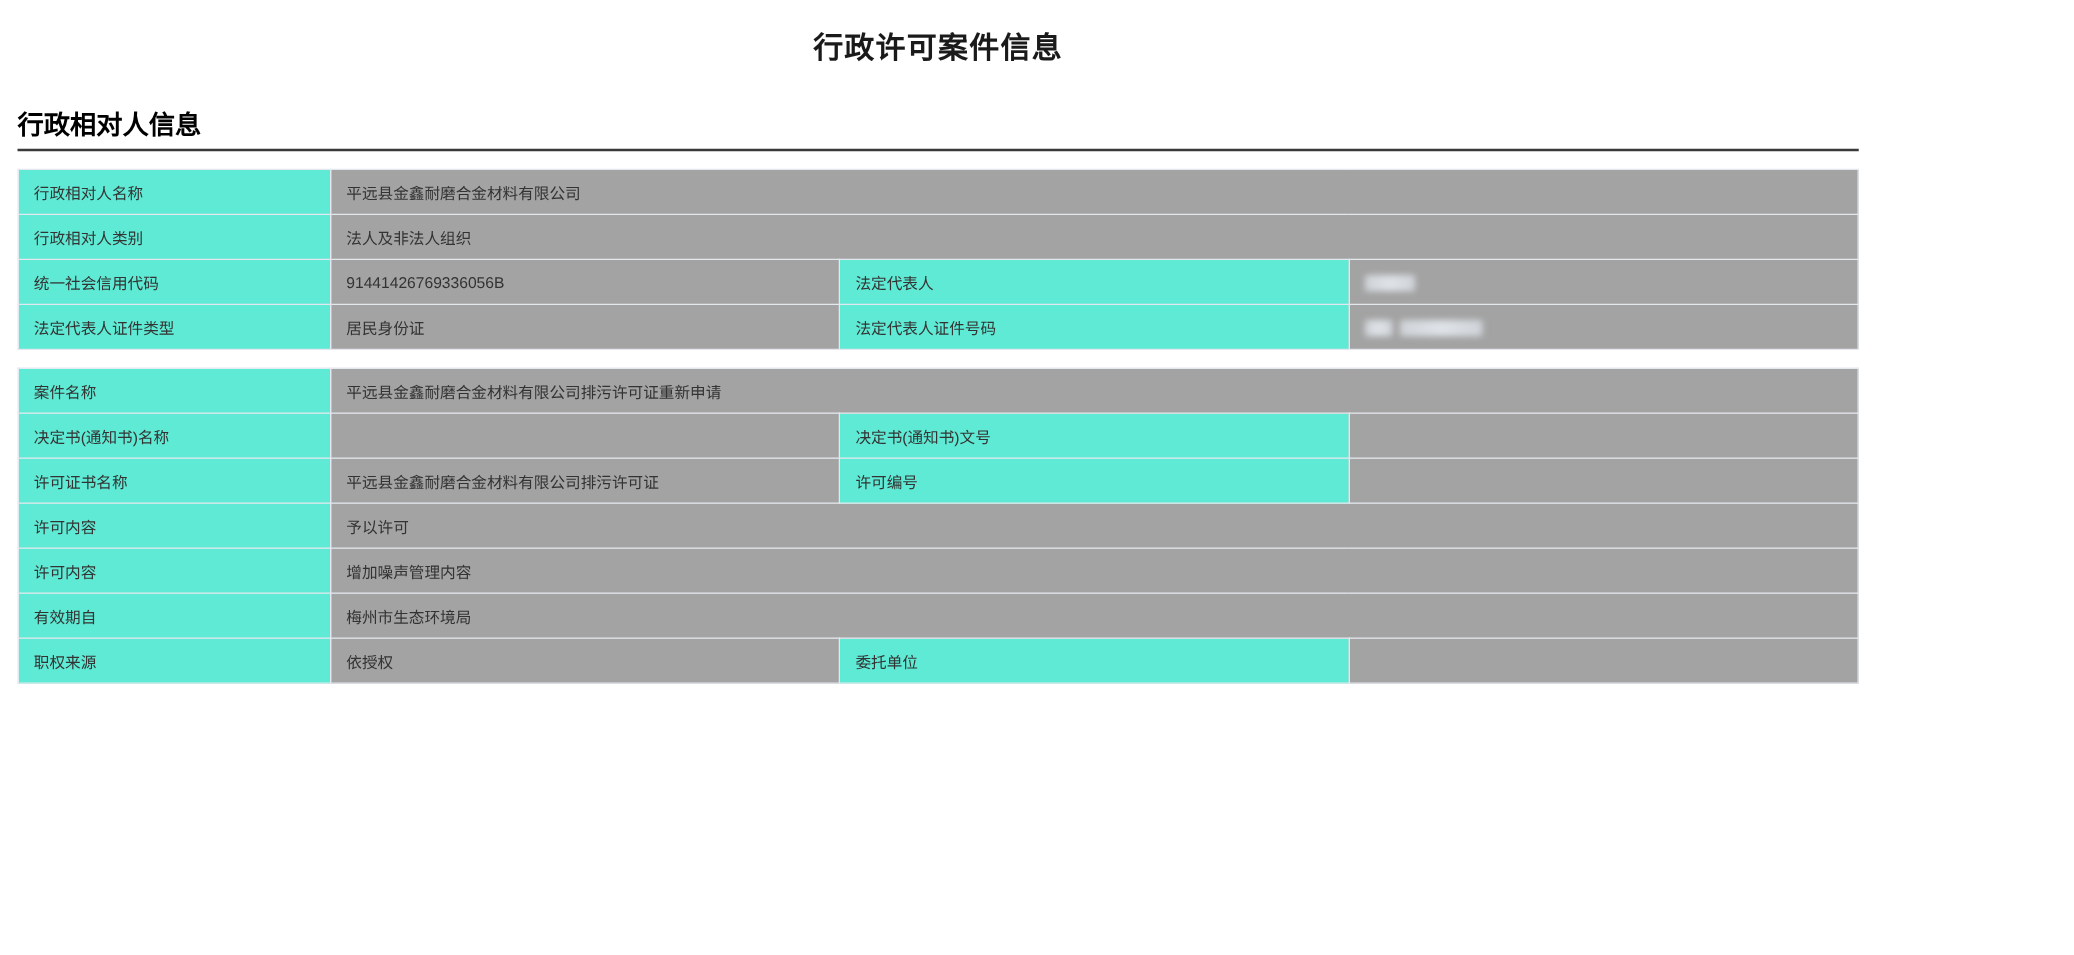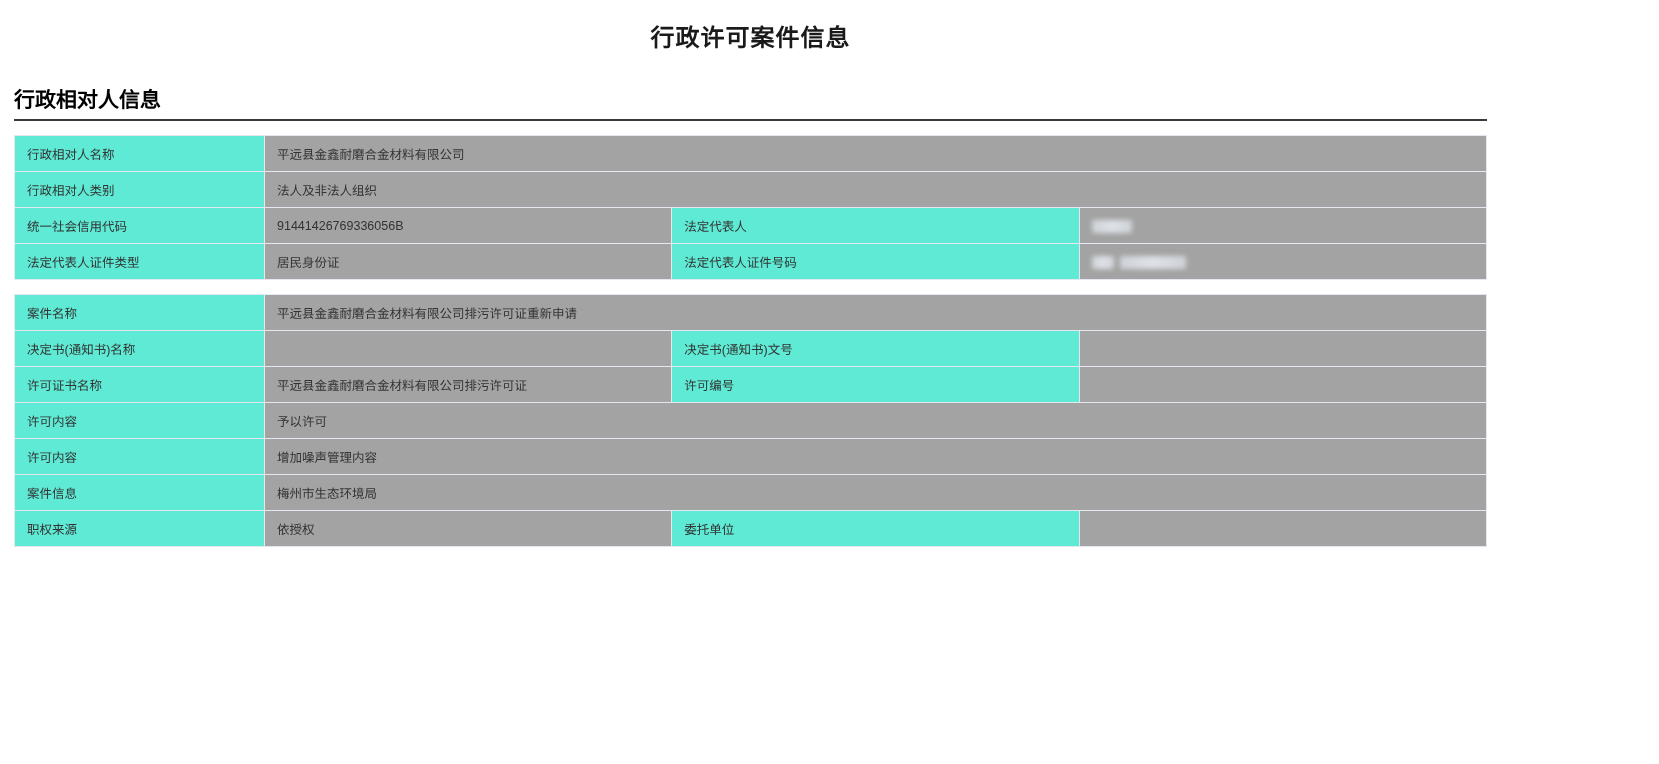--- a/index.html
+++ b/index.html
@@ -141,21 +141,21 @@
           </tr>
           <tr>
             <td class="lbl">许可内容</td>
             <td class="val" colspan="3">予以许可</td>
           </tr>
           <tr>
             <td class="lbl">许可内容</td>
             <td class="val" colspan="3">增加噪声管理内容</td>
           </tr>
           <tr>
-            <td class="lbl">案件信息</td>
+            <td class="lbl">有效期自</td>
             <td class="val" colspan="3">梅州市生态环境局</td>
           </tr>
           <tr>
             <td class="lbl">职权来源</td>
             <td class="val">依授权</td>
             <td class="lbl">委托单位</td>
             <td class="val"></td>
           </tr>
         </tbody>
     </table>

